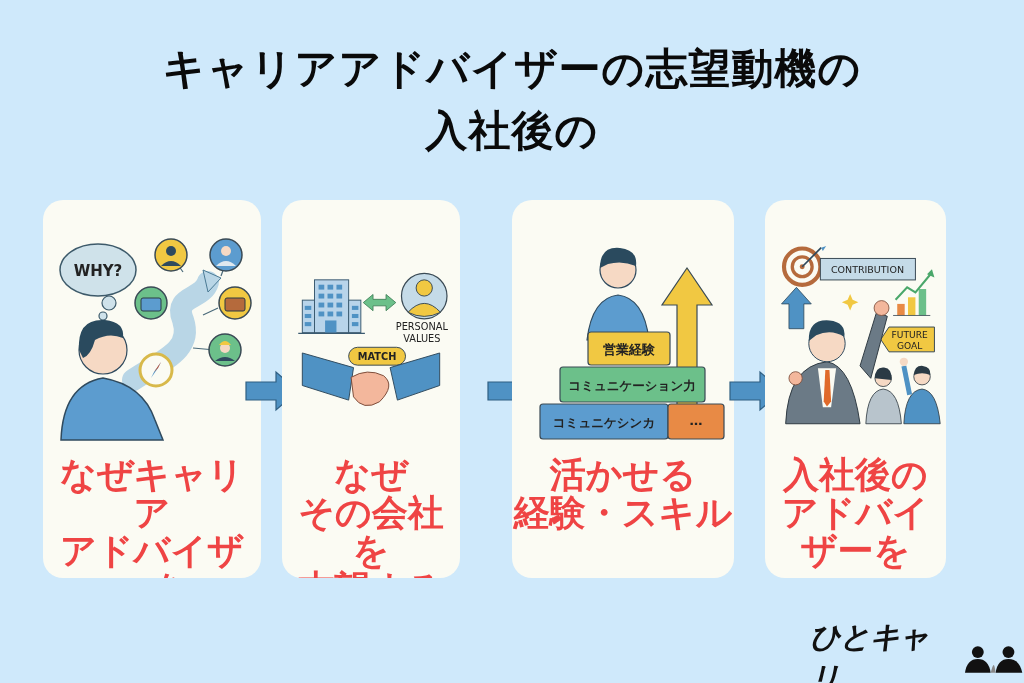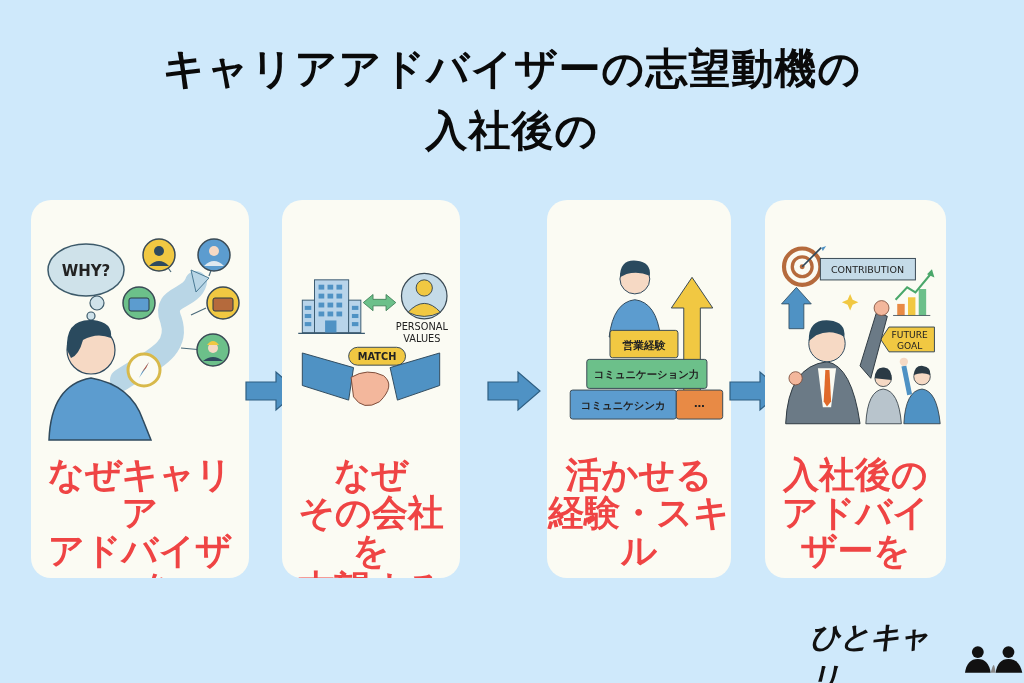--- a/index.html
+++ b/index.html
@@ -38,21 +38,21 @@
   svg text { font-family: "DejaVu Sans", sans-serif; }
 </style>
 </head>
 <body>
 
 <div class="title">
   <div>キャリアアドバイザーの志望動機の</div>
   <div>入社後の</div>
 </div>
 
-<div class="card" style="left:31px;width:218px;padding-left:16px;">
+<div class="card" style="left:43px;width:218px;padding-left:16px;">
   <svg class="card-art" viewBox="0 0 218 245">
 
     <g>
       <ellipse cx="55" cy="70" rx="38" ry="26" fill="#cfe2ea" stroke="#3d5a6a" stroke-width="1.5"></ellipse>
       <circle cx="66" cy="103" r="7" fill="#cfe2ea" stroke="#3d5a6a" stroke-width="1.2"></circle>
       <circle cx="60" cy="116" r="4" fill="#cfe2ea" stroke="#3d5a6a" stroke-width="1.2"></circle>
       <text x="55" y="76" text-anchor="middle" font-size="15" font-weight="bold" fill="#222">WHY?</text>
     </g>
 
     <path d="M90 180 C120 160, 150 150, 140 120 C130 95, 160 100, 165 82" stroke="#b9d6e6" stroke-width="22" fill="none" stroke-linecap="round"></path>
@@ -160,21 +160,21 @@
   </svg>
   <div class="card-text">なぜ
 その会社を
 志望するのか</div>
 </div>
 
 <svg class="arrow" style="left:486px;" viewBox="0 0 56 42">
   <polygon points="2,12 32,12 32,2 54,21 32,40 32,30 2,30" fill="#4f92c4" stroke="#2f5f82" stroke-width="1.2"></polygon>
 </svg>
 
-<div class="card" style="left:547px;width:184px;">
+<div class="card" style="left:512px;width:222px;">
   <svg class="card-art" viewBox="0 0 222 245">
     <g>
       <polygon points="175,68 200,105 185,105 185,205 165,205 165,105 150,105" fill="#f1c842" stroke="#3a4a55" stroke-width="1.2"></polygon>
     </g>
     <g>
       <path d="M75 140 Q80 98 106 95 Q132 98 137 140 Z" fill="#5c9ccf" stroke="#2f4a5e" stroke-width="1.2"></path>
       <circle cx="106" cy="70" r="18" fill="#f6d9c4" stroke="#2f4a5e" stroke-width="1.2"></circle>
       <path d="M88 68 Q88 46 108 48 Q126 50 124 66 Q110 60 96 64 Z" fill="#2a4a5e"></path>
     </g>
     <g>

